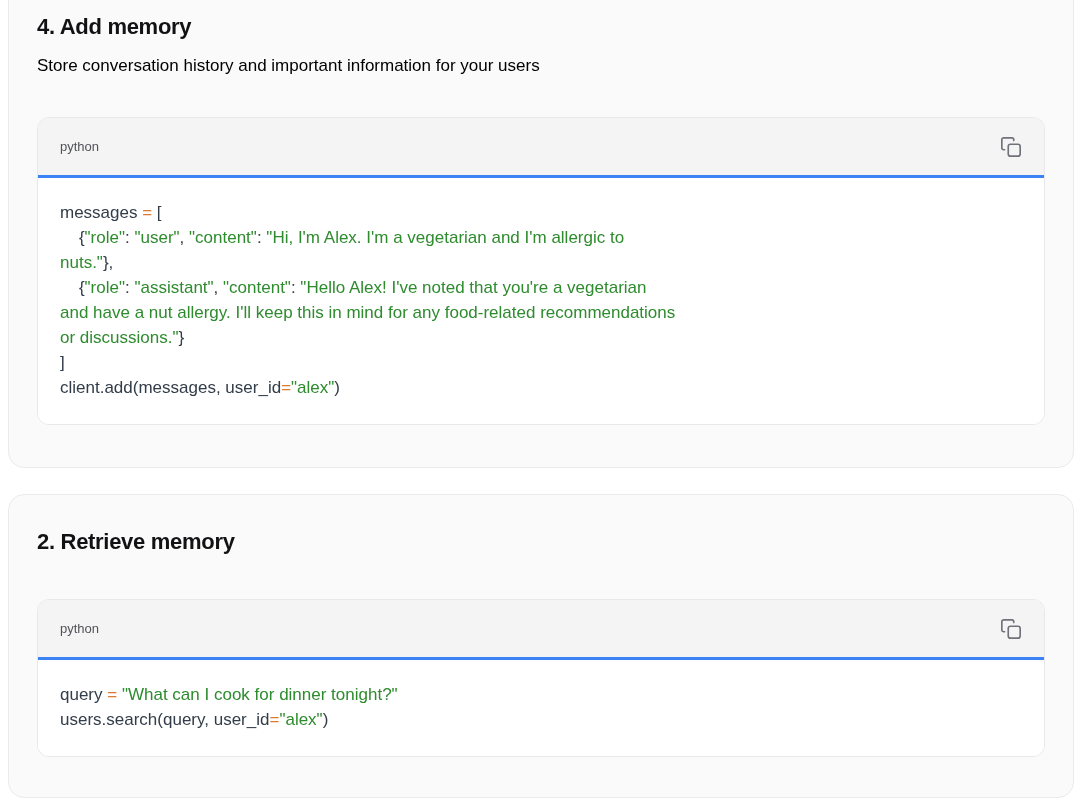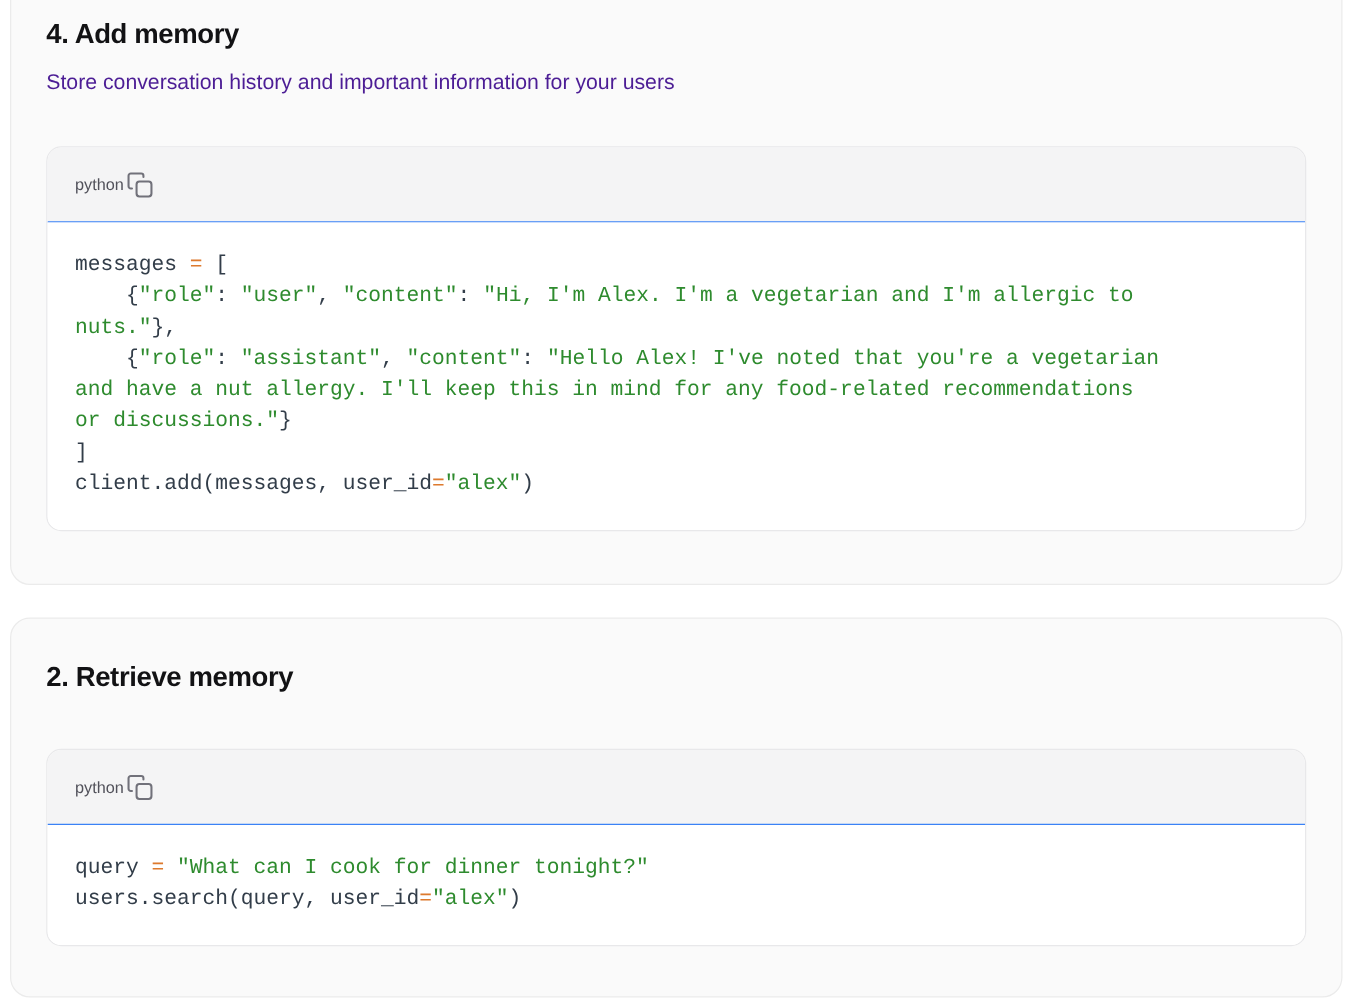--- a/index.html
+++ b/index.html
@@ -25,59 +25,59 @@
     font-size: 22px;
     line-height: 28px;
     font-weight: 700;
     letter-spacing: -0.3px;
     color: #121214;
   }
   .desc {
     margin-top: 14px;
     font-size: 17px;
     line-height: 22px;
-    color: #4c1d95;
+    color: #000000;
   }
 
   .code-card {
     background: #ffffff;
     border: 1px solid #e8e8ea;
     border-radius: 12px;
     overflow: hidden;
   }
   .card-1 .code-card { margin-top: 40px; }
   .card-2 .code-card { margin-top: 43px; }
 
   .code-header {
     display: flex;
     align-items: center;
-    justify-content: flex-start;
+    justify-content: space-between;
     height: 60px;
     padding: 0 20px 0 22px;
     background: #f4f4f5;
-    border-bottom: 1px solid #3b82f6;
+    border-bottom: 3px solid #3b82f6;
   }
   .lang {
     font-size: 13px;
     color: #52525b;
   }
   .copy-btn {
     background: none;
     border: none;
     cursor: pointer;
     padding: 2px;
     display: flex;
     align-items: center;
     color: #71717a;
   }
   .copy-btn svg { display: block; }
 
   .code-content {
     padding: 22px 22px 24px;
-    font-family: Liberation Mono, monospace;
+    font-family: Liberation Sans, sans-serif;
     font-size: 17px;
     line-height: 25px;
     background: #ffffff;
   }
   .code-line { white-space: pre; }
   .tok-p { color: #323d49; }
   .tok-s { color: #2e8b2e; }
   .tok-o { color: #dd7a2e; }
 </style>
 </head>

